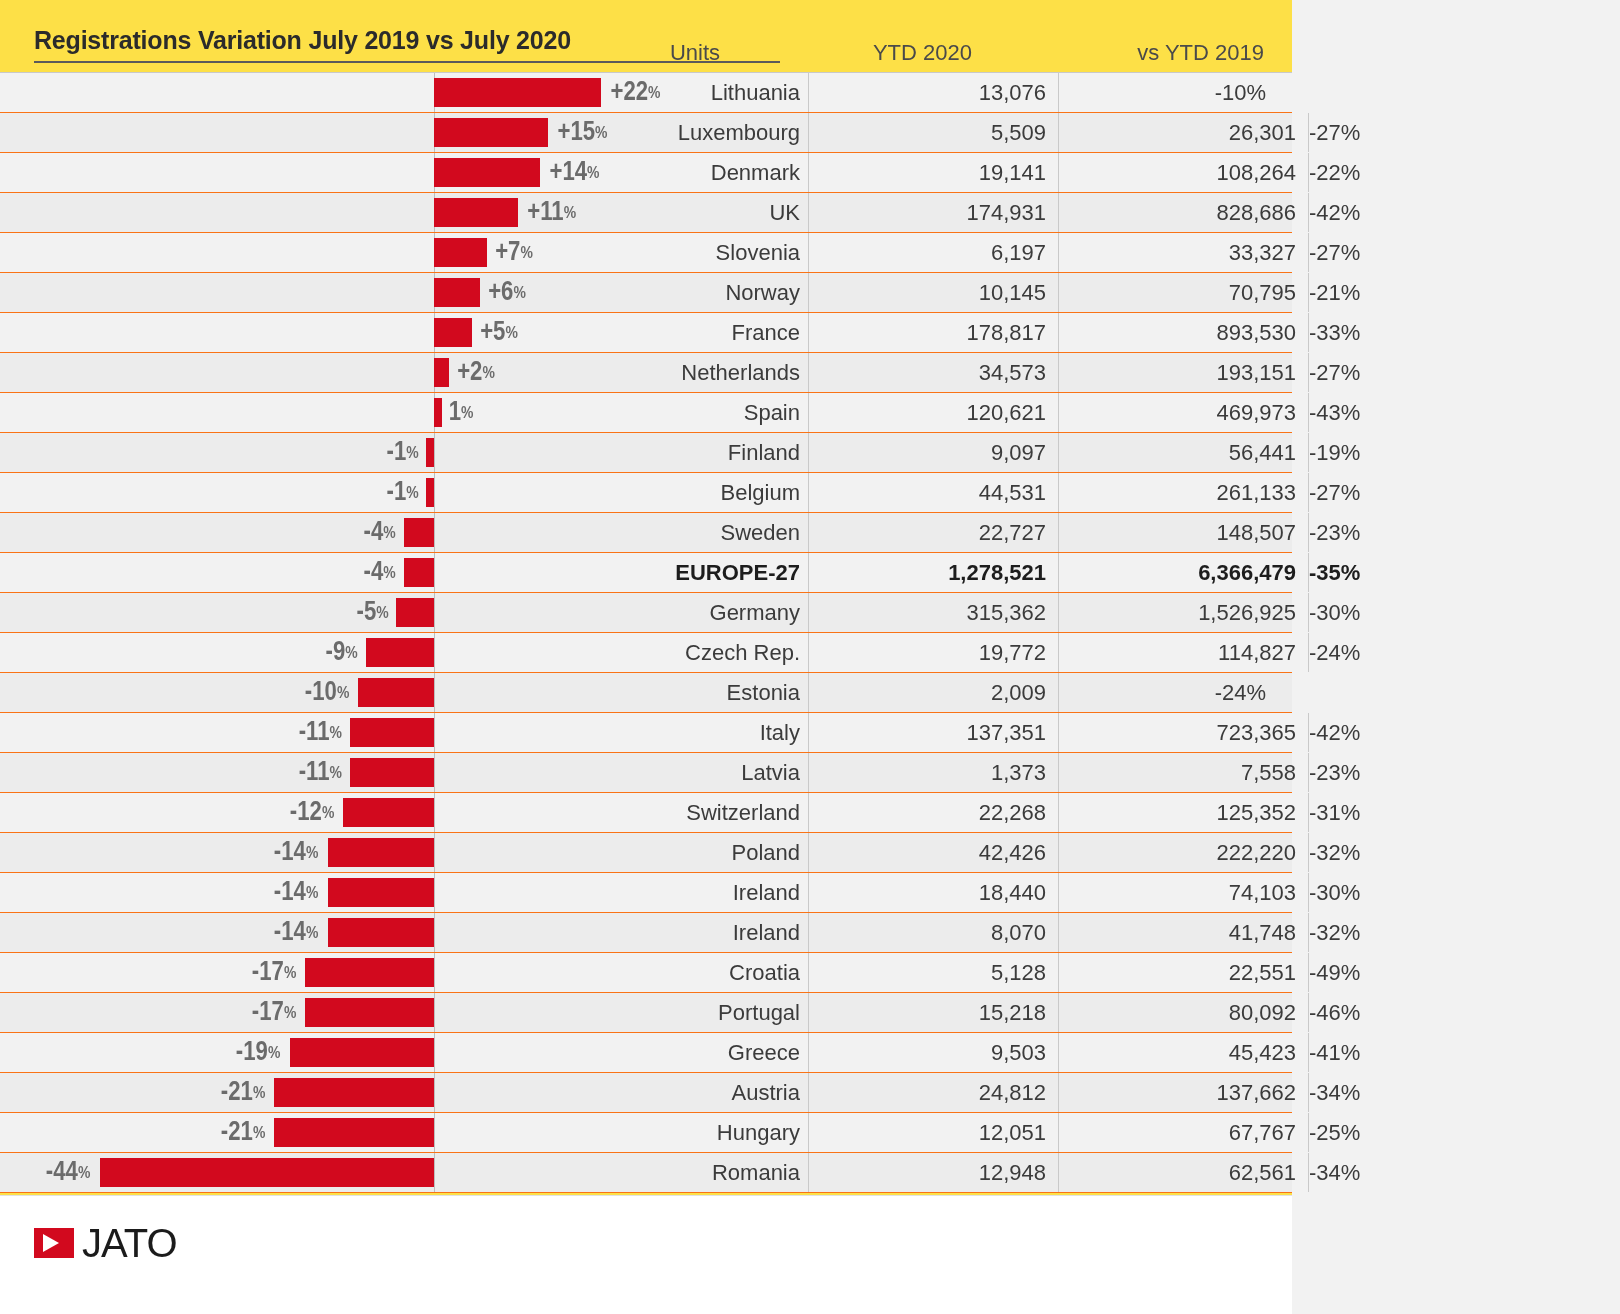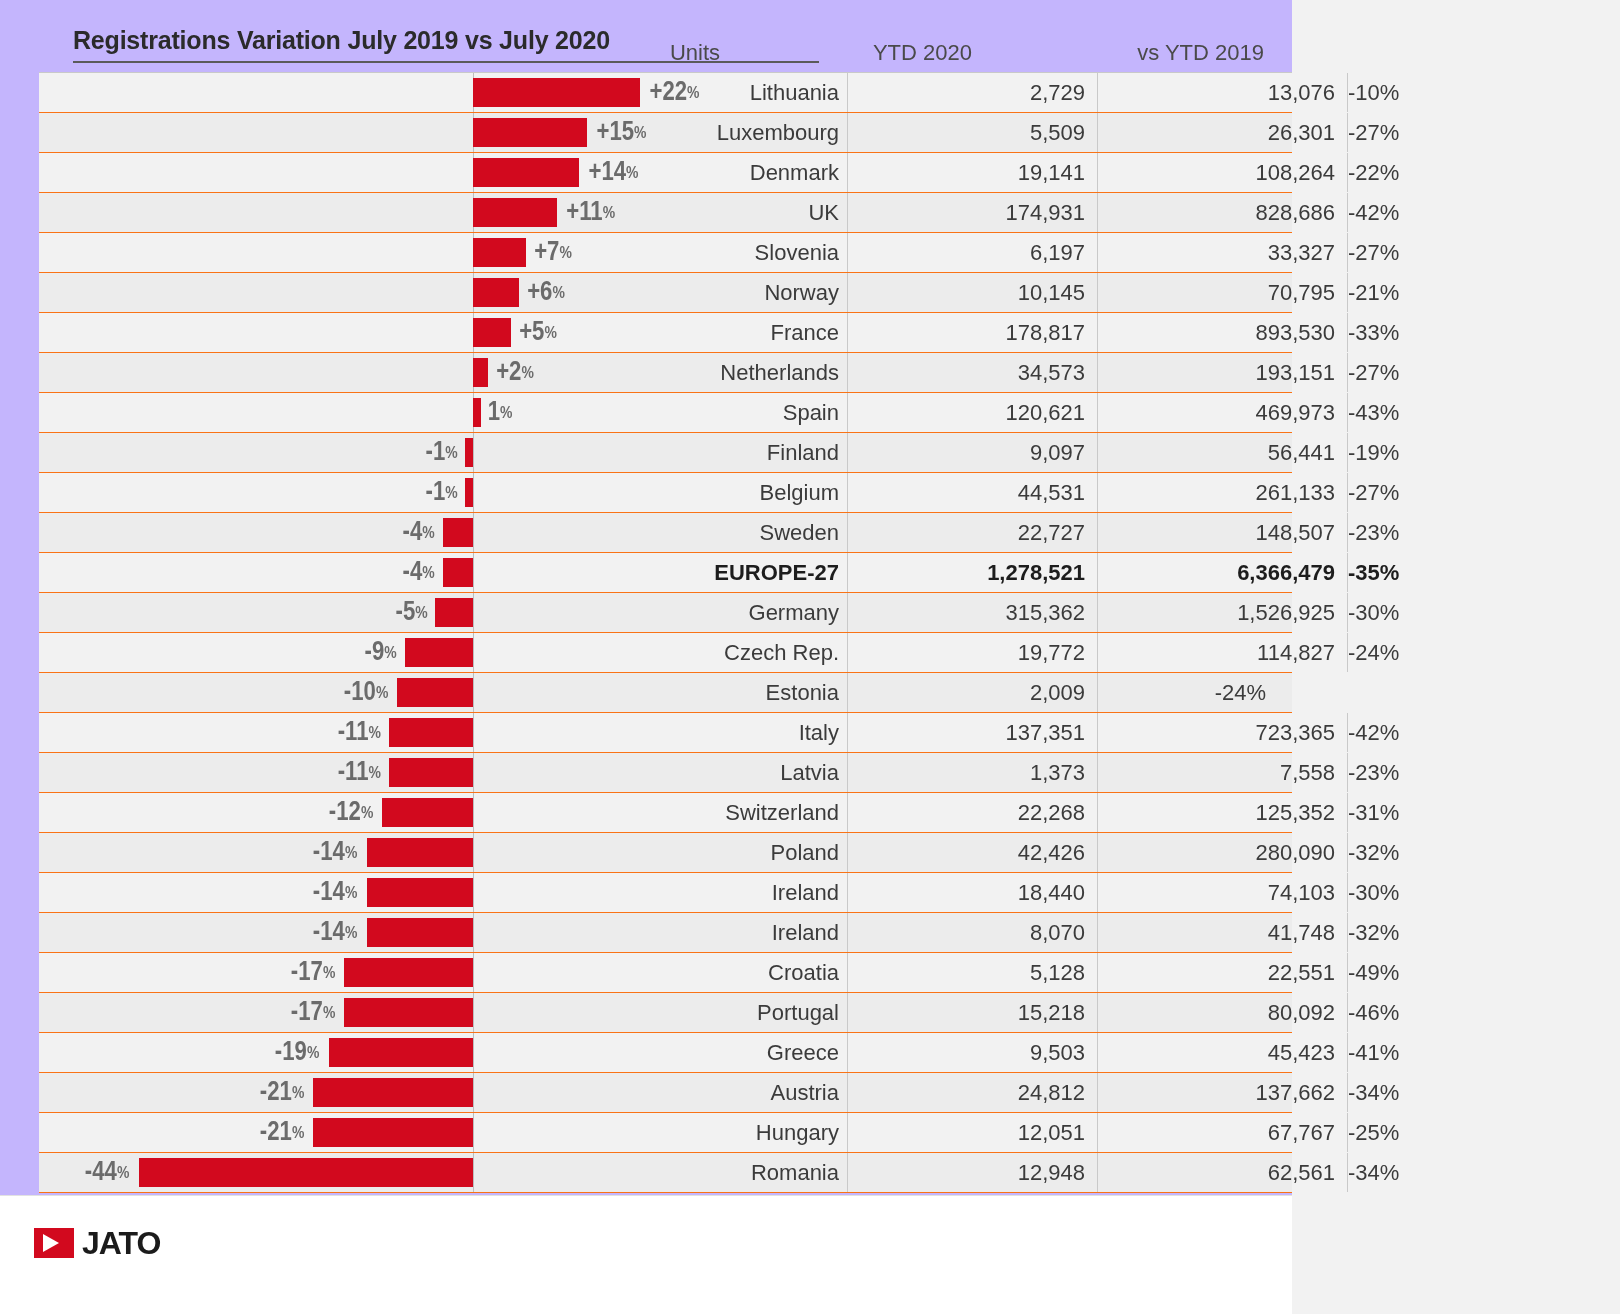--- a/index.html
+++ b/index.html
@@ -12,23 +12,22 @@
     height: 1314px;
     font-family: "Liberation Sans", sans-serif;
     color: #3b3b3b;
     overflow: hidden;
   }
 
   .sheet {
     position: relative;
     width: 1292px;
     height: 1314px;
-    background: #c4b5fd;
+    background: #fde047;
     box-sizing: border-box;
-    padding-left: 39px;
   }
 
   
   .header-row {
     position: relative;
     height: 68px;
   }
   .chart-title {
     position: absolute;
     left: 34px;
@@ -168,22 +167,22 @@
     position: absolute;
     left: 9px;
     top: 6px;
     width: 0;
     height: 0;
     border-top: 9px solid transparent;
     border-bottom: 9px solid transparent;
     border-left: 16px solid #ffffff;
   }
   .logo-text {
-    font-size: 32px;
-    font-weight: bold;
+    font-size: 40px;
+    font-weight: normal;
     color: #1b1b1b;
     letter-spacing: -1px;
     line-height: 30px;
   }
 </style>
 </head>
 <body>
 
 <div class="sheet">
 
@@ -196,21 +195,20 @@
   </div>
 
   <div class="rows" id="rows">
       <div class="row">
         <div class="bar-cell">
           <div class="zero-line"></div>
           <div class="bar pos" style="width: 167.2px;"></div>
           <div class="bar-label" style="left: 605.2px;">+22<span class="pct">%</span></div>
           <div class="country">Lithuania</div>
         </div>
-        <div class="num">2,729</div>
         <div class="num">13,076</div>
         <div class="num last">-10%</div>
       </div>
       <div class="row alt">
         <div class="bar-cell">
           <div class="zero-line"></div>
           <div class="bar pos" style="width: 114px;"></div>
           <div class="bar-label" style="left: 552px;">+15<span class="pct">%</span></div>
           <div class="country">Luxembourg</div>
         </div>
@@ -405,21 +403,21 @@
         <div class="num last">-31%</div>
       </div>
       <div class="row alt">
         <div class="bar-cell">
           <div class="zero-line"></div>
           <div class="bar neg" style="width: 106.4px; right: 374px;"></div>
           <div class="bar-label" style="right: 484.4px;">-14<span class="pct">%</span></div>
           <div class="country">Poland</div>
         </div>
         <div class="num">42,426</div>
-        <div class="num">280,090</div>
+        <div class="num">222,220</div>
         <div class="num last">-32%</div>
       </div>
       <div class="row">
         <div class="bar-cell">
           <div class="zero-line"></div>
           <div class="bar neg" style="width: 106.4px; right: 374px;"></div>
           <div class="bar-label" style="right: 484.4px;">-14<span class="pct">%</span></div>
           <div class="country">Ireland</div>
         </div>
         <div class="num">18,440</div>

